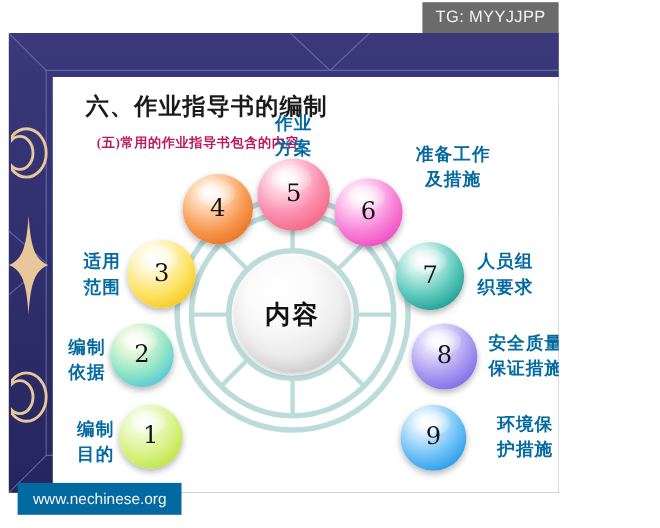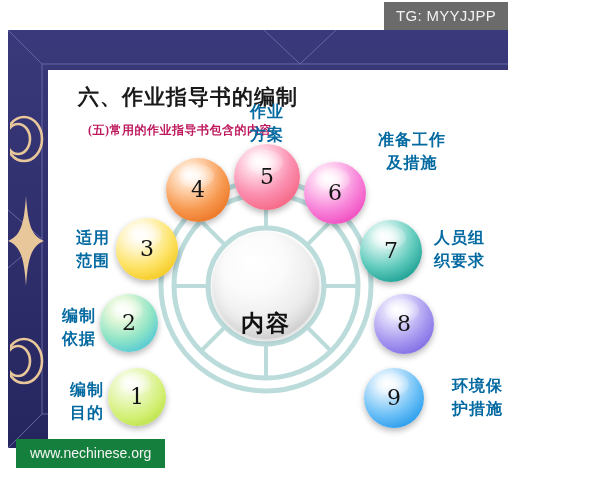--- a/index.html
+++ b/index.html
@@ -117,21 +117,21 @@
     position: absolute;
     left: 165px;
     top: 91px;
     width: 106px;
     height: 106px;
     border-radius: 50%;
     background:
       radial-gradient(circle at 38% 28%, #ffffff 0%, #fbfbfb 30%, #ededed 58%, #d8d8d8 80%, #c6c6c6 100%);
     box-shadow: 0 2px 5px rgba(0,0,0,.18), inset 0 -6px 12px rgba(0,0,0,.06);
     display: flex;
-    align-items: flex-end;
+    align-items: center;
     justify-content: center;
     z-index: 18;
   }
   .hub-label {
     font-family: "DejaVu Sans", "Liberation Sans", sans-serif;
     font-size: 23px;
     font-weight: 700;
     color: #111;
     letter-spacing: 2px;
   }
@@ -181,21 +181,21 @@
   }
   .lbl-right { text-align: right; }
   .lbl-left  { text-align: left; }
   .lbl-center{ text-align: center; }
 
   
   .site-tag {
     position: absolute;
     left: 16px;
     bottom: 12px;
-    background: #15803d;
+    background: #0369a1;
     color: #f4f4f4;
     font-size: 14px;
     padding: 6px 14px 7px 14px;
     z-index: 40;
     white-space: nowrap;
   }
 </style>
 </head>
 <body>
 
@@ -322,20 +322,22 @@
                     background: radial-gradient(circle at 36% 26%, #ffffff 0%, #cdf0ea 20%, #63ccbe 52%, #129a8d 86%, #0c8b80 100%);">
           <span class="node-num">7</span>
         </div>
         <div class="node-label lbl-left" style="left:386px; top:84px; width:80px;">人员组
 织要求</div>
 
         <div class="node" style="left:326px; top:152px; width:60px; height:60px;
                     background: radial-gradient(circle at 36% 26%, #ffffff 0%, #e2dcfb 20%, #a99af0 54%, #7a66e4 86%, #6c57dd 100%);">
           <span class="node-num">8</span>
         </div>
+        <div class="node-label lbl-left" style="left:396px; top:158px; width:88px;">安全质量
+保证措施</div>
 
         <div class="node" style="left:316px; top:226px; width:60px; height:60px;
                     background: radial-gradient(circle at 36% 26%, #ffffff 0%, #d4ecfd 20%, #72c3f7 52%, #1e96ea 86%, #1387df 100%);">
           <span class="node-num">9</span>
         </div>
         <div class="node-label lbl-left" style="left:404px; top:232px; width:82px;">环境保
 护措施</div>
 
       </div>
     </div>

